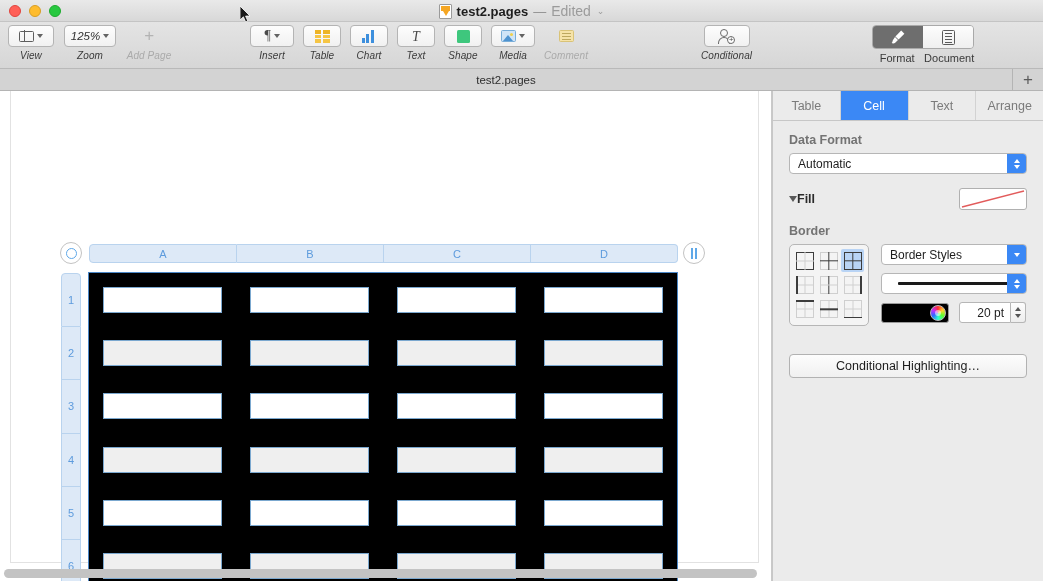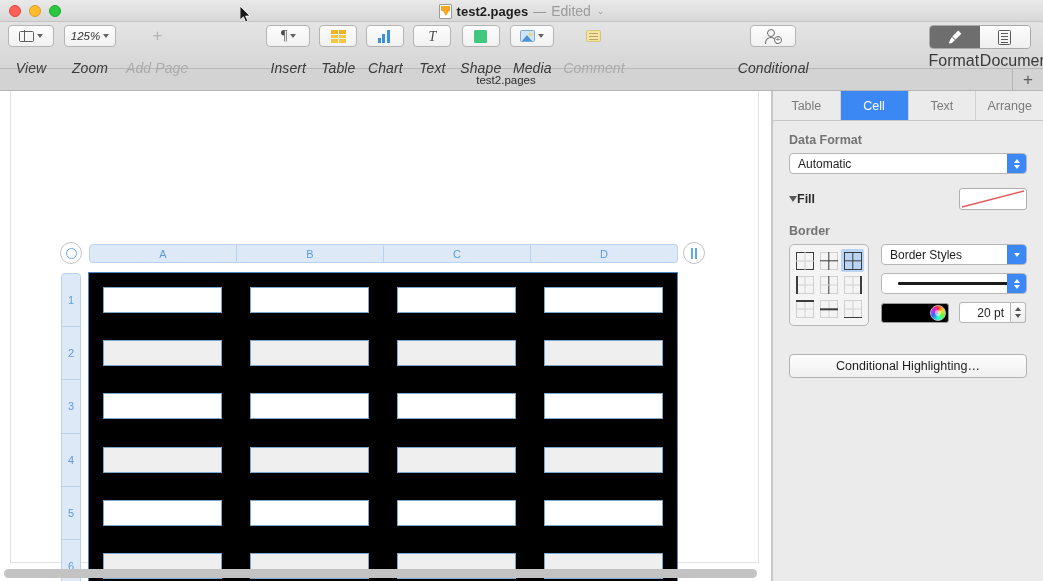--- a/index.html
+++ b/index.html
@@ -63,21 +63,21 @@
     padding-top: 3px; cursor: default; user-select: none; font-style: italic;
   }
   .tb-btn {
     height: 22px; min-width: 28px; border-radius: 4px;
     background: linear-gradient(to bottom,#fdfdfd,#f1f1f1);
     border: 1px solid #b4b4b4;
     display: flex; align-items: center; justify-content: center;
     gap: 3px; padding: 0 6px;
   }
   .tb-btn.disabled { background: transparent; border: none; }
-  .tb-label { font-size: 14px; color: #3a3a3a; margin-top: 13px; letter-spacing: .1px; }
+  .tb-label { font-size: 10px; color: #3a3a3a; margin-top: 3px; letter-spacing: .1px; }
   .tb-label.dim { color: #aaa; }
   .chev-d {
     width: 0; height: 0; border-left: 3.2px solid transparent;
     border-right: 3.2px solid transparent; border-top: 4px solid #636363;
   }
   
   .ic-view { width: 15px; height: 11px; border: 1.3px solid #5d5d5d; border-radius: 1.5px; position: relative; }
   .ic-view:after { content:''; position:absolute; left:4px; top:-1.3px; bottom:-1.3px; width:1.3px; background:#5d5d5d; }
   .zoom-txt { font-size: 11.5px; color: #2f2f2f; }
   .ic-plus { font-size: 17px; color: #b3b3b3; line-height: 14px; font-weight: 300; }
@@ -103,21 +103,21 @@
     font-size:8px; line-height:6px; text-align:center; color:#4a4a4a; }
   .ic-format { width: 16px; height: 16px; position: relative; }
   .ic-doc2 { width: 13px; height: 15px; border: 1.3px solid #5a5a5a; border-radius: 1.5px; position: relative; }
   .ic-doc2:after { content:''; position:absolute; left:2px; right:2px; top:2.5px; height:1.2px; background:#5a5a5a;
     box-shadow: 0 3px 0 #5a5a5a, 0 6px 0 #5a5a5a, 0 9px 0 #5a5a5a; }
   .seg { display: flex; border-radius: 4px; overflow: hidden; border: 1px solid #a9a9a9; }
   .seg > div { width: 50px; height: 22px; display: flex; align-items: center; justify-content: center;
     background: linear-gradient(to bottom,#fdfdfd,#efefef); }
   .seg > div.active { background: #6e6e6e; }
   .seg-labels { display: flex; }
-  .seg-labels span { width: 52px; text-align: center; font-size: 16px; color: #3a3a3a; margin-top: 3px; }
+  .seg-labels span { width: 52px; text-align: center; font-size: 11px; color: #3a3a3a; margin-top: 3px; }
 
   
   .tabbar {
     height: 22px; flex: 0 0 22px; background: #d3d3d3;
     border-bottom: 1px solid #b4b4b4; display: flex; align-items: stretch;
   }
   .doctab { flex: 1; display: flex; align-items: center; justify-content: center;
     font-size: 11.5px; color: #2d2d2d; border-right: 1px solid #b4b4b4; }
   .tabadd { width: 30px; display: flex; align-items: center; justify-content: center;
     font-size: 17px; color: #5a5a5a; font-weight: 300; }

